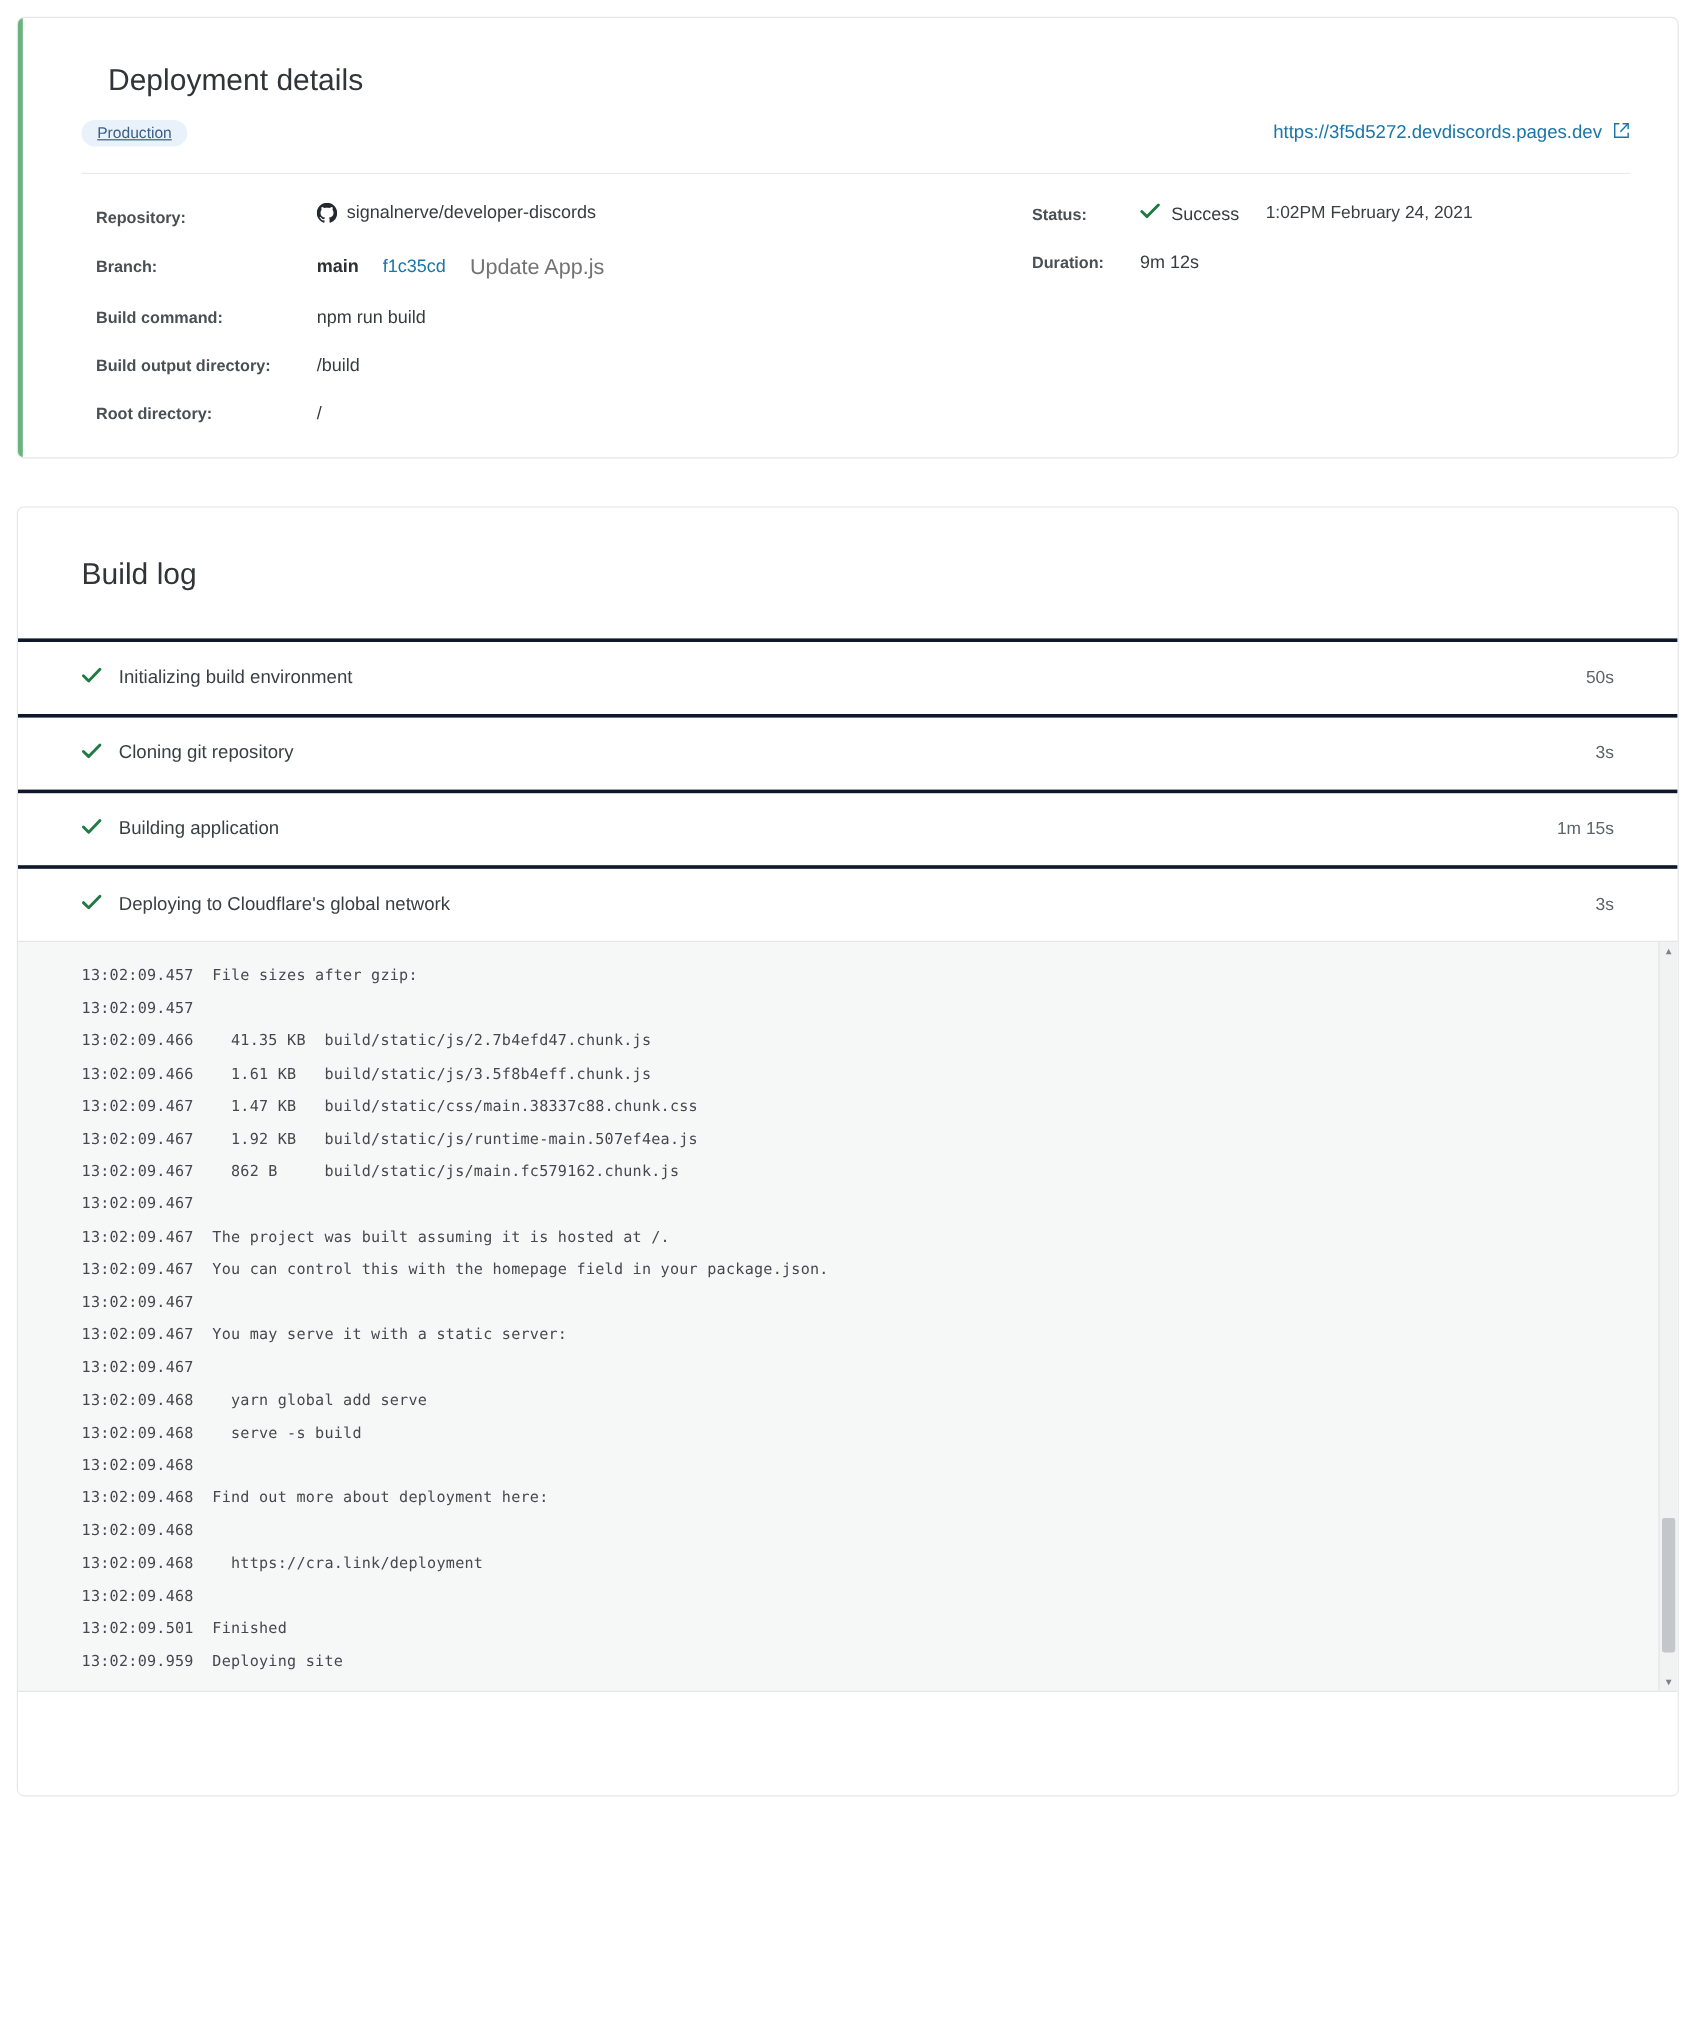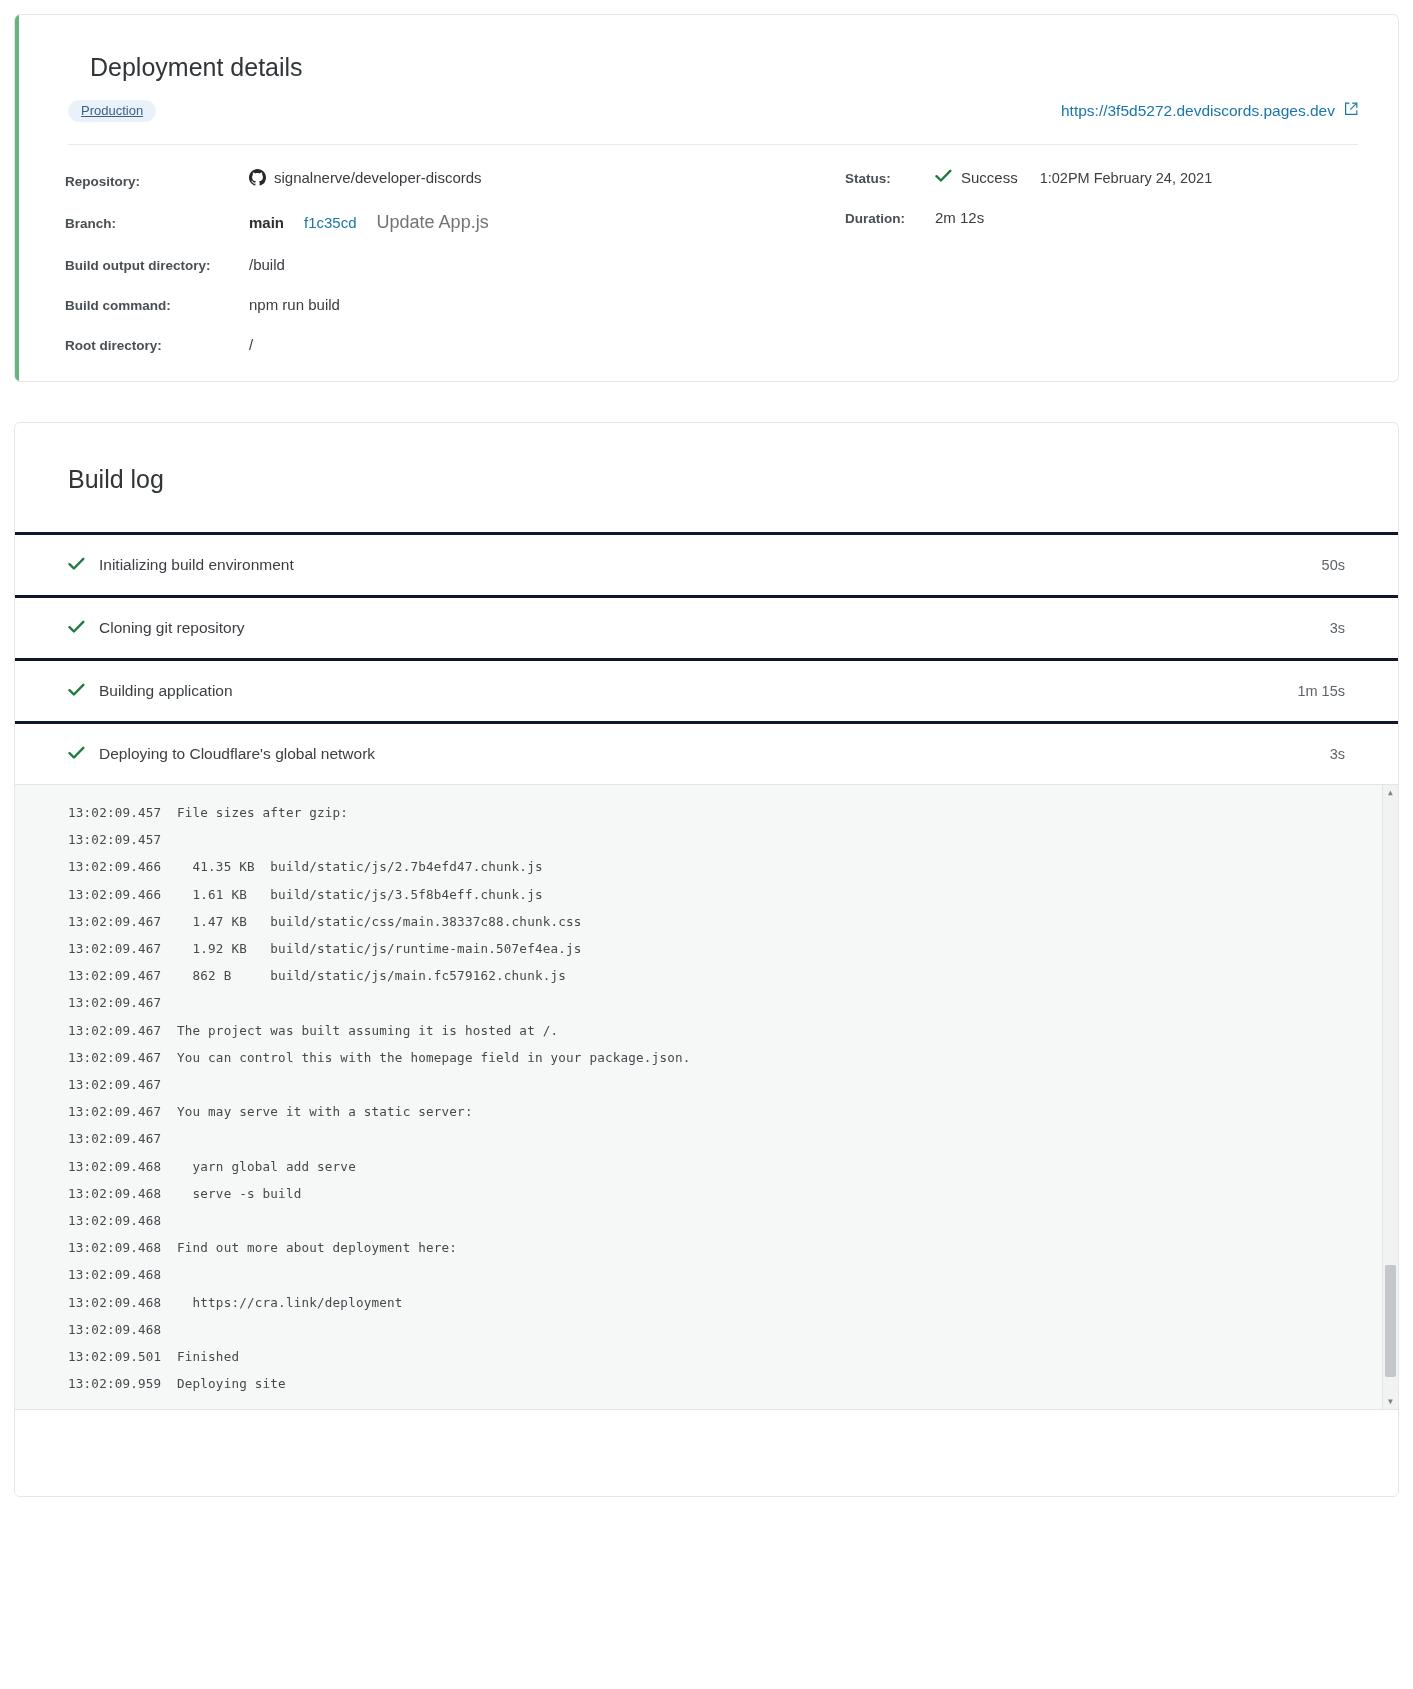--- a/index.html
+++ b/index.html
@@ -73,21 +73,22 @@
   .ext-icon { display: inline-block; width: 14px; height: 14px; }
 
   .divider {
     height: 1px;
     background: #e7e9ea;
     margin: 22px 40px 0 53px;
   }
 
   .detail-grid {
     display: flex;
-    padding: 24px 40px 0 50px;
+    padding: 24px 40px 0 30px;
+    margin-left: 35px;
   }
   .detail-left { width: 780px; }
   .detail-right { flex: 1; }
   .drow {
     display: flex;
     align-items: baseline;
     margin-bottom: 23px;
     font-size: 14.5px;
   }
   .drow:last-child { margin-bottom: 0; }
@@ -234,27 +235,27 @@
         <div class="drow">
           <span class="dlabel">Branch:</span>
           <span class="dvalue">
             <span class="branch-name">main</span>
             <a class="commit-hash" href="#" style="margin-left:12px">f1c35cd</a>
             <span class="commit-msg" style="margin-left:12px">Update App.js</span>
           </span>
         </div>
 
         <div class="drow">
+          <span class="dlabel">Build command:</span>
+          <span class="dvalue">npm run build</span>
+        </div>
+
+        <div class="drow">
           <span class="dlabel">Build output directory:</span>
           <span class="dvalue">/build</span>
-        </div>
-
-        <div class="drow">
-          <span class="dlabel">Build command:</span>
-          <span class="dvalue">npm run build</span>
         </div>
 
         <div class="drow">
           <span class="dlabel">Root directory:</span>
           <span class="dvalue">/</span>
         </div>
       </div>
 
       <div class="detail-right">
         <div class="drow">
@@ -267,21 +268,21 @@
                 </svg>
               </span>
               <span>Success</span>
             </span>
             <span class="status-time">1:02PM February 24, 2021</span>
           </span>
         </div>
 
         <div class="drow">
           <span class="dlabel right">Duration:</span>
-          <span class="dvalue">2m 12s</span>
+          <span class="dvalue">9m 12s</span>
         </div>
       </div>
     </div>
   </div>
 
   <div class="card log-card">
     <h2 class="log-title">Build log</h2>
 
     <div class="steps">
 

